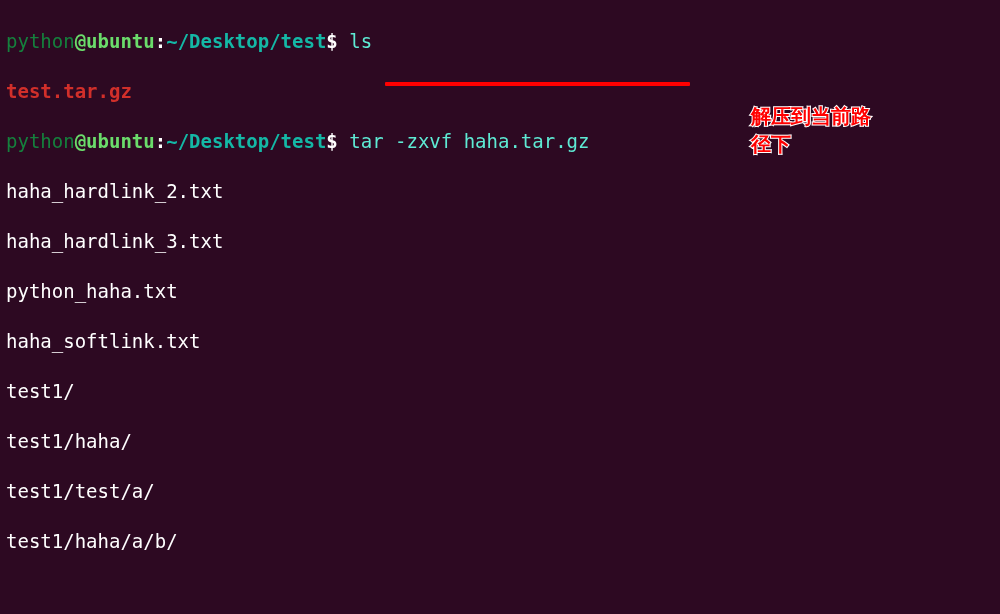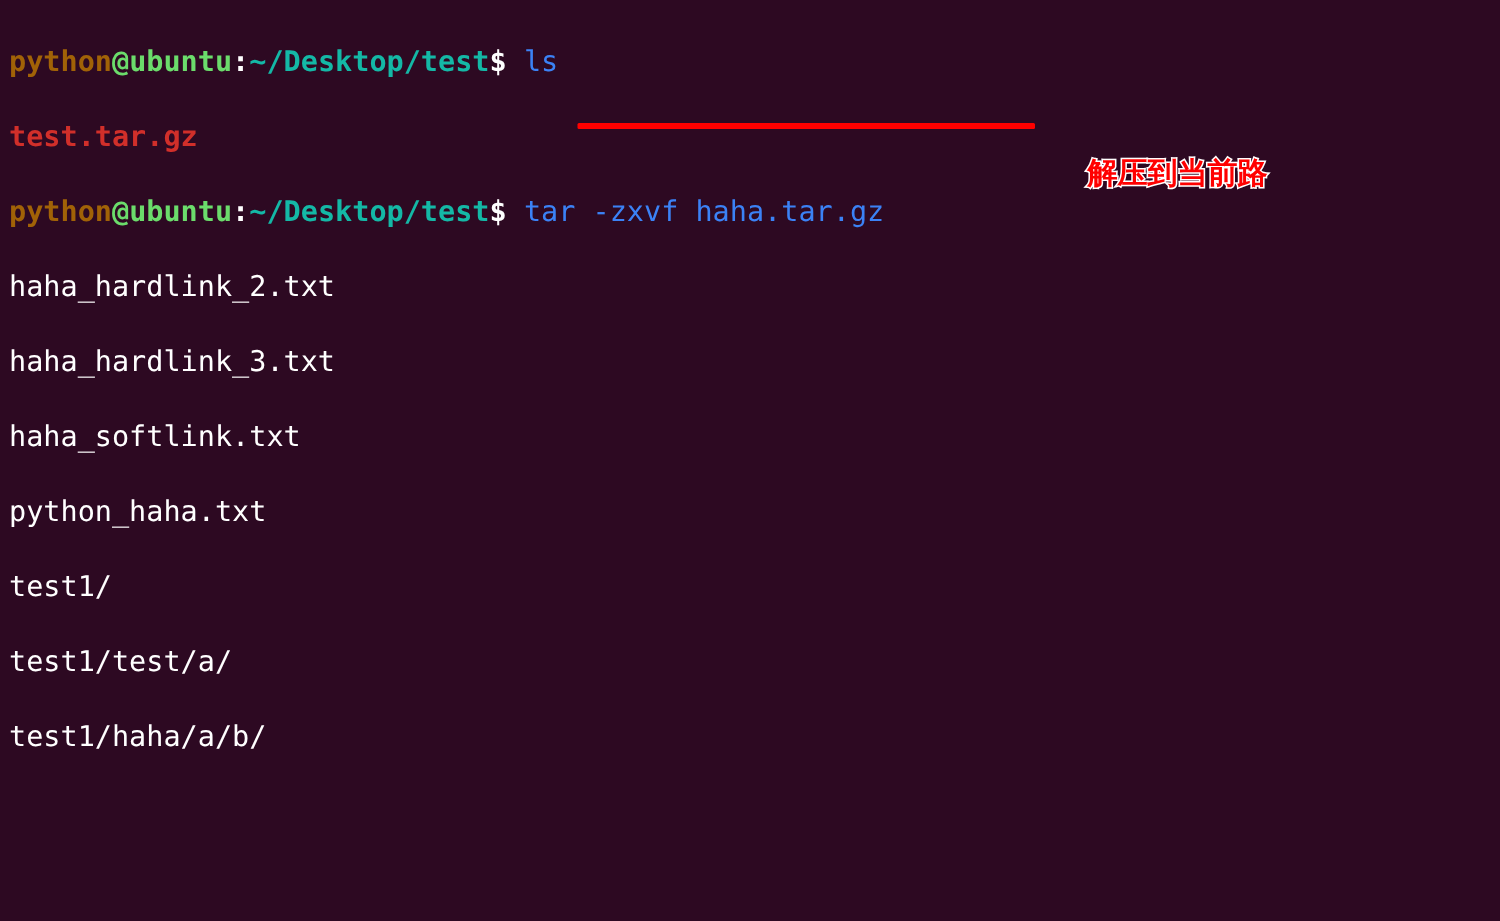--- a/index.html
+++ b/index.html
@@ -17,71 +17,74 @@
     color: #e6e6e6;
     position: relative;
   }
   .term {
     position: absolute;
     left: 6px;
     top: 4px;
     white-space: pre;
   }
   .line { display: block; height: 25px; }
-  .user { color: #a16207; font-weight: bold; }
+  .user { color: #15803d; font-weight: normal; }
   .host { color: #6bdc6b; font-weight: bold; }
   .at   { color: #6bdc6b; font-weight: bold; }
   .colon{ color: #ffffff; font-weight: bold; }
   .path { color: #14b8a6; font-weight: bold; }
   .sigil{ color: #ffffff; font-weight: bold; }
-  .cmd  { color: #3b82f6; }
+  .cmd  { color: #5eead4; }
   .out  { color: #ffffff; }
   .redfile { color: #d12f2a; font-weight: bold; margin-top: 42px; }
   .underline {
     position: absolute;
     height: 4px;
     background: #ff0000;
     border-radius: 1px;
   }
   .annot {
     position: absolute;
     color: #ff0000;
     font-family: "Microsoft YaHei", "PingFang SC", sans-serif;
     font-weight: bold;
     font-size: 20px;
     line-height: 28px;
     -webkit-text-stroke: 2px #ffffff;
     paint-order: stroke fill;
     white-space: nowrap;
+    margin-left: 26px;
   }
 </style>
 </head>
 <body>
 
 <div class="term">
 <span class="line"><span class="user">python</span><span class="at">@</span><span class="host">ubuntu</span><span class="colon">:</span><span class="path">~/Desktop/test</span><span class="sigil">$</span><span class="cmd"> <span>ls</span></span></span>
 <span class="line"><span class="redfile">test.tar.gz</span></span>
 <span class="line"><span class="user">python</span><span class="at">@</span><span class="host">ubuntu</span><span class="colon">:</span><span class="path">~/Desktop/test</span><span class="sigil">$</span><span class="cmd"> <span>tar -zxvf haha.tar.gz</span></span></span>
 <span class="line out">haha_hardlink_2.txt</span>
 <span class="line out">haha_hardlink_3.txt</span>
+<span class="line out">python_haha.txt</span>
 <span class="line out">haha_softlink.txt</span>
-<span class="line out">python_haha.txt</span>
 <span class="line out">test1/</span>
+<span class="line out">test1/haha/</span>
 <span class="line out">test1/test/a/</span>
 <span class="line out">test1/haha/a/b/</span>
 
 
 
 
 
 
 
 
 
 
 
 </div>
 
 <div class="underline" style="left:385px;top:82px;width:305px;"></div>
 
 <div class="annot" style="left:725px; top:102px;">
   <div>解压到当前路</div>
+  <div>径下</div>
 </div>
 
 </body></html>

